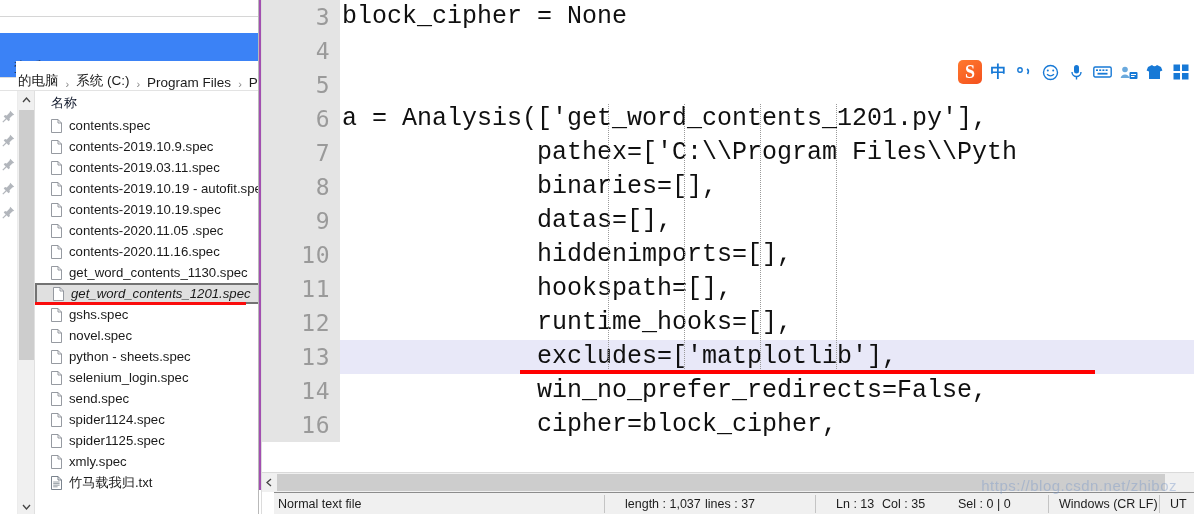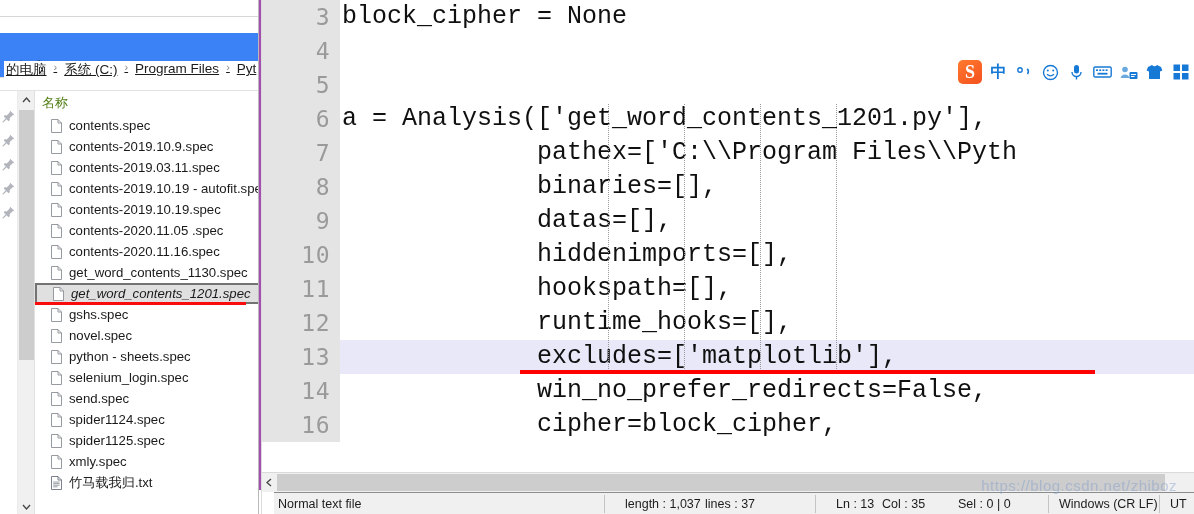--- a/index.html
+++ b/index.html
@@ -45,29 +45,28 @@
   }
   .exp-tab {
     position: absolute;
     left: 14px; top: 26px;
     font-size: 14px;
     color: #1a1a1a;
     letter-spacing: 0.5px;
   }
   .exp-breadcrumb {
     position: absolute;
-    left: 4px; top: 61px;
+    left: 16px; top: 61px;
     width: 262px; height: 29px;
     display: flex;
-    align-items: flex-start;
+    align-items: flex-end;
     font-size: 13.5px;
     color: #1b1b1b;
     white-space: nowrap;
     background: #ffffff;
-    text-decoration: underline;
   }
   .bc-item { padding: 0 2px; }
   .bc-sep {
     color: #888;
     font-size: 11px;
     padding: 0 5px;
   }
   .exp-body {
     position: absolute;
     left: 0; top: 90px;
@@ -122,23 +121,23 @@
     position: absolute;
     left: 35px; top: 0;
     width: 227px; height: 424px;
     background: #ffffff;
     overflow: hidden;
   }
   .col-header {
     height: 24px;
     display: flex;
     align-items: center;
-    padding-left: 7px;
+    padding-left: 16px;
     font-size: 13px;
-    color: #4d7c0f;
+    color: #0f172a;
   }
   .file-row {
     height: 21px;
     display: flex;
     align-items: center;
     padding-left: 16px;
     font-size: 13.2px;
     color: #1a1a1a;
     white-space: nowrap;
     position: relative;

